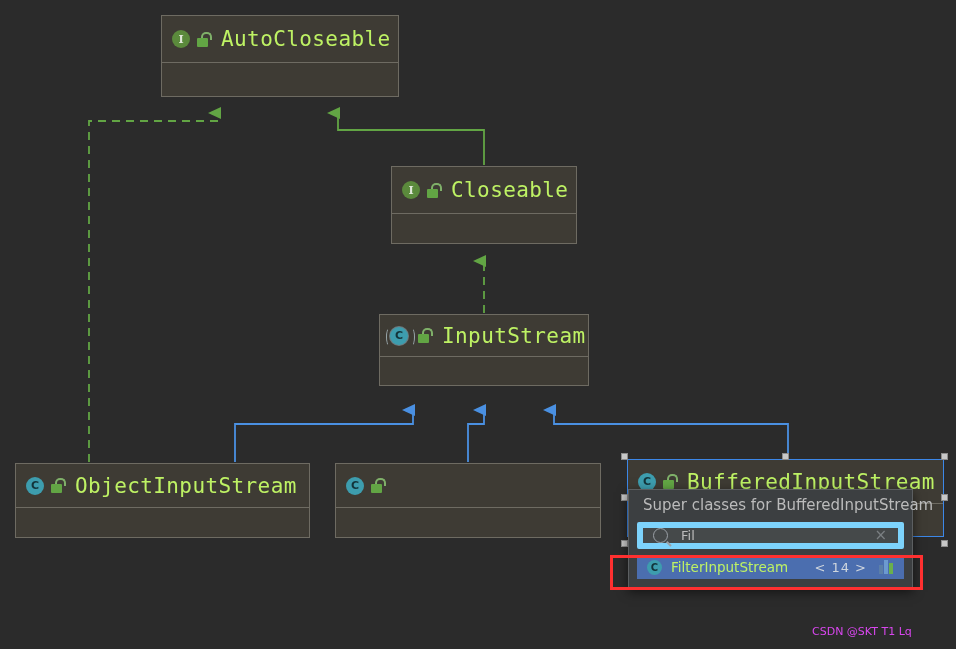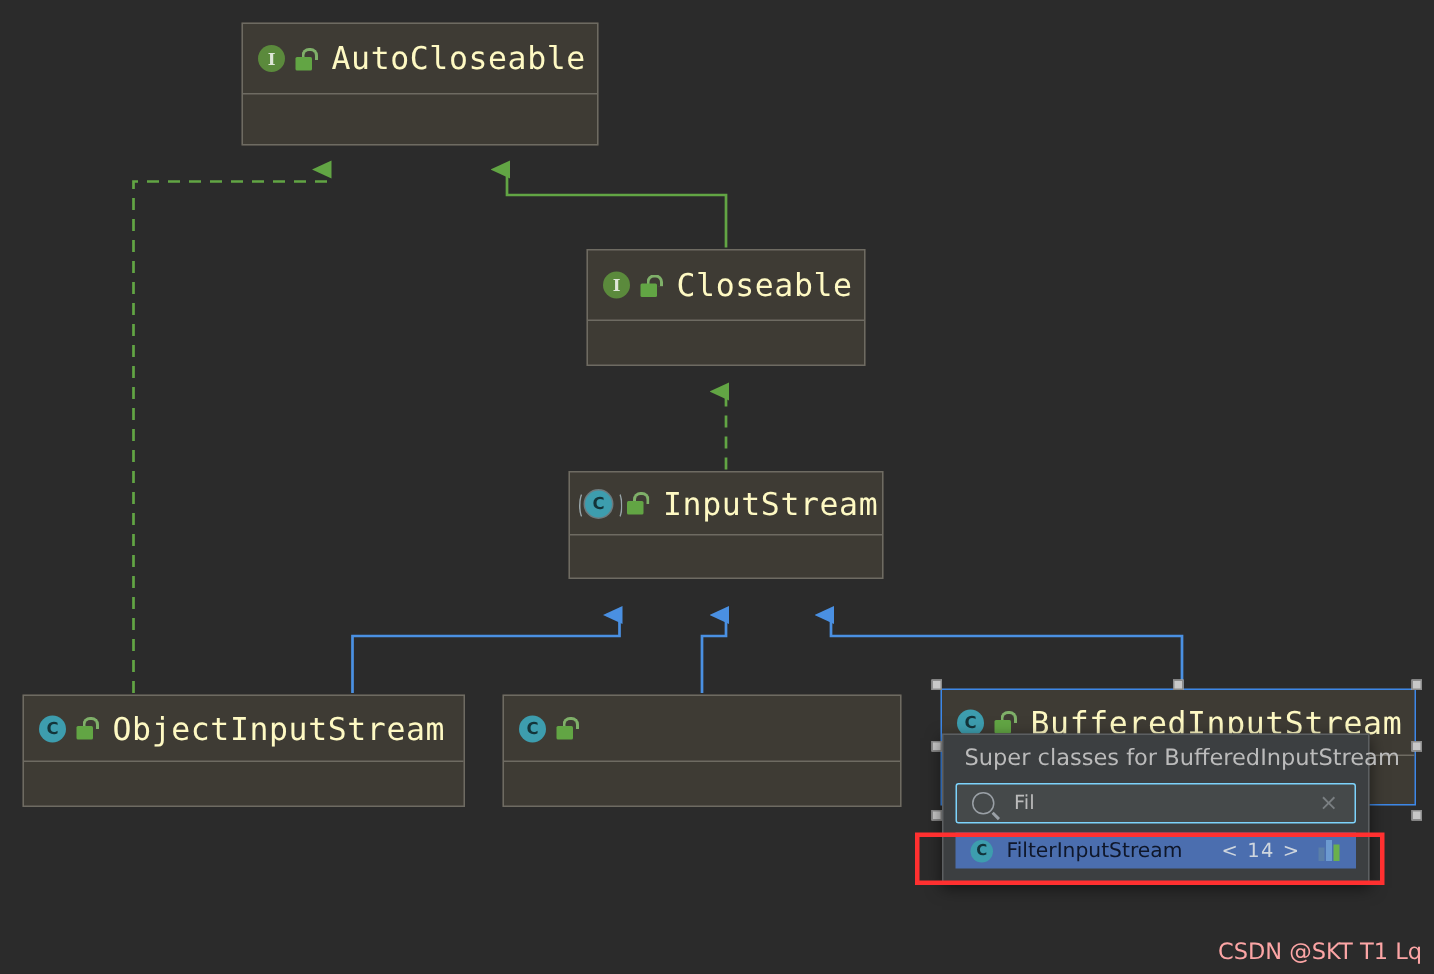--- a/index.html
+++ b/index.html
@@ -42,21 +42,21 @@
     padding-left: 10px;
     box-sizing: border-box;
     border-bottom: 1px solid #6e6b62;
   }
   .node .body-row {
     height: 32px;
   }
   .node .cls-name {
     font-family: "DejaVu Sans Mono", monospace;
     font-size: 21px;
-    color: #fef9c3;
+    color: #bef264;
     letter-spacing: 0.4px;
     white-space: nowrap;
   }
   .node.selected {
     border: 1px solid #3c87e8;
   }
 
   
   .ico-iface, .ico-class {
     width: 18px;
@@ -147,21 +147,21 @@
     padding-left: 14px;
     color: #bbbbbb;
     font-size: 15px;
     font-family: "DejaVu Sans", sans-serif;
     white-space: nowrap;
   }
   .popup-search {
     margin: 2px 8px 0 8px;
     height: 27px;
     background: #45494a;
-    border: 1px solid #7dd3fc;
+    border: 6px solid #7dd3fc;
     border-radius: 2px;
     display: flex;
     align-items: center;
     box-sizing: border-box;
   }
   .search-glyph {
     width: 13px; height: 13px;
     border: 1.6px solid #9aa0a6;
     border-radius: 50%;
     position: relative;
@@ -191,21 +191,21 @@
   .result-row {
     margin: 6px 8px 6px 8px;
     height: 24px;
     background: #4b6eaf;
     display: flex;
     align-items: center;
     padding: 0 8px 0 10px;
     box-sizing: border-box;
   }
   .result-name {
-    color: #0f172a;
+    color: #bef264;
     font-size: 13.5px;
     margin-left: 9px;
     flex: 1;
     white-space: nowrap;
   }
   .result-counter {
     color: #cfd6de;
     font-size: 13px;
     letter-spacing: 1px;
     margin-right: 12px;
@@ -240,22 +240,22 @@
 
   .red-highlight {
     position: absolute;
     border: 3px solid #ff3030;
     box-sizing: border-box;
     pointer-events: none;
   }
 
   .watermark {
     position: absolute;
-    color: #fca5a5;
-    font-size: 15px;
+    color: #d946ef;
+    font-size: 11px;
     font-family: "DejaVu Sans", sans-serif;
     white-space: nowrap;
   }
 </style>
 </head>
 <body>
 
 <div id="canvas">
 
   <svg id="edges" viewBox="0 0 956 649">

